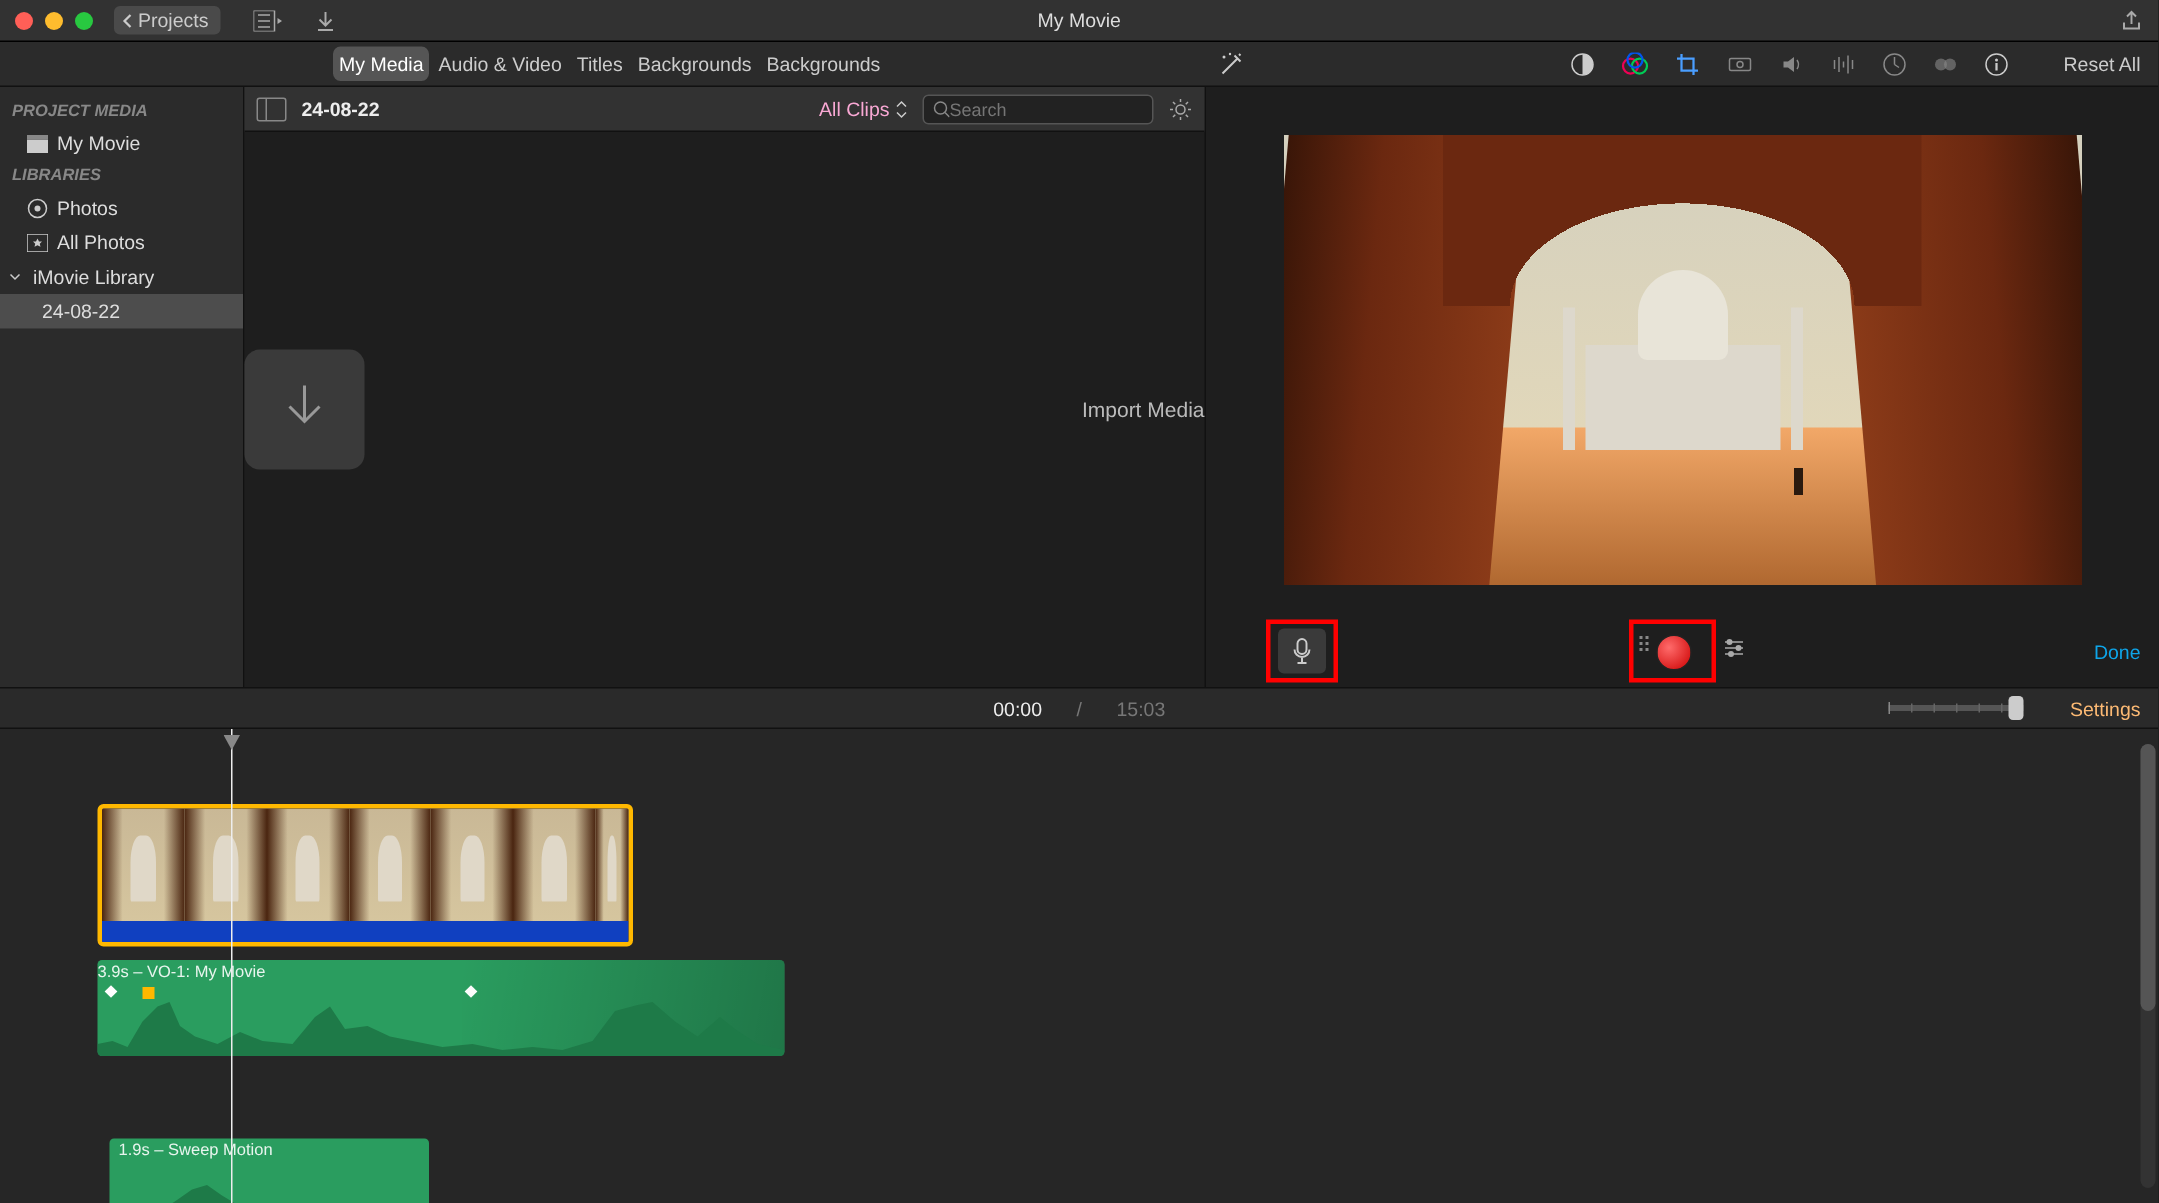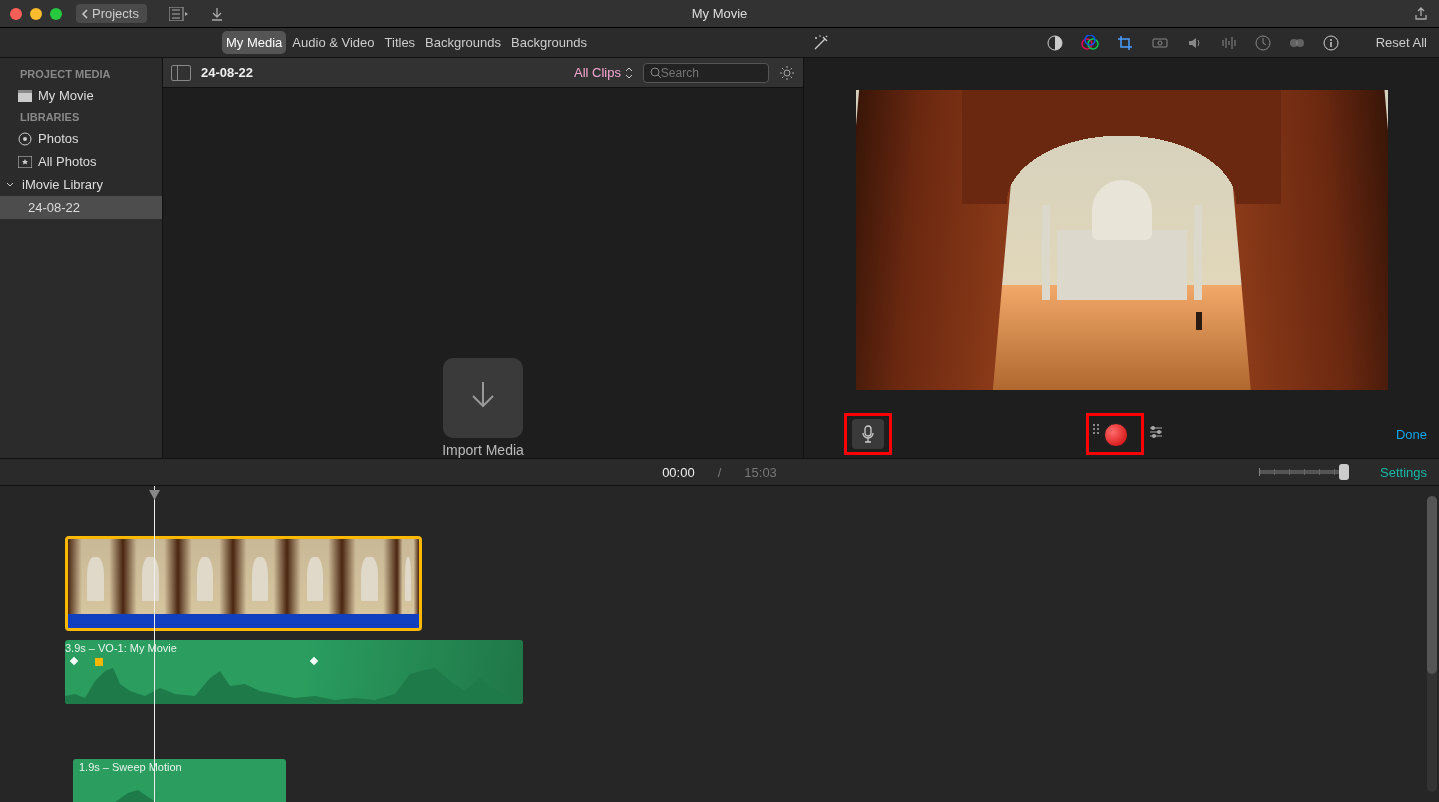--- a/index.html
+++ b/index.html
@@ -21,37 +21,37 @@
 .tab { padding: 4px 4px; border-radius: 5px; color: #ccc; cursor: pointer; }
 .tab.active { background: #555; color: #fff; }
 .enhance-wand { position: absolute; left: 812px; color: #ccc; cursor: pointer; }
 .viewer-tools { position: absolute; right: 100px; display: flex; gap: 18px; align-items: center; color: #888; }
 .viewer-tools span { cursor: pointer; display:flex; align-items:center; }
 .viewer-tools span.active { color: #4a9eff; }
 .reset-all { position: absolute; right: 12px; color: #ccc; cursor: pointer; }
 
 .upper { display: flex; height: 400px; }
 .sidebar { width: 163px; background: #2b2b2b; border-right: 1px solid #111; padding-top: 6px; }
-.sb-head { font-size: 11px; font-weight: 600; color: #888; padding: 4px 20px; }
+.sb-head { font-size: 11px; font-weight: 600; color: #888; padding: 4px 8px; font-style: italic; }
 .sb-item { padding: 4px 8px 4px 18px; display: flex; align-items: center; gap: 6px; color: #ddd; cursor: pointer; }
 .sb-item.sel { background: #4d4d4d; }
 .sb-item.indent { padding-left: 28px; }
 .sb-caret { display:inline-block; width:10px; }
 
 .browser { flex: 1; display: flex; flex-direction: column; border-right: 1px solid #111; }
 .browser-head { height: 30px; background: #323232; display: flex; align-items: center; padding: 0 8px; gap: 10px; border-bottom: 1px solid #111; }
 .bh-layout { width: 20px; height: 16px; border: 1px solid #888; border-radius: 2px; position: relative; }
 .bh-layout::after { content:''; position:absolute; left:5px; top:0; bottom:0; width:1px; background:#888; }
 .bh-title { font-weight: 600; color: #eee; }
 .bh-spacer { flex: 1; }
 .bh-filter { color: #f9a8d4; display: flex; align-items: center; gap: 4px; cursor:pointer; }
-.bh-search { display: flex; align-items: center; background: #222; border: 1px solid #555; border-radius: 4px; padding: 2px 6px; width: 126px; }
+.bh-search { display: flex; align-items: center; background: #222; border: 1px solid #555; border-radius: 4px; padding: 2px 6px; width: 154px; }
 .bh-search input { background: transparent; border: none; color: #ccc; outline: none; width: 100%; font-size:12px; }
 .bh-gear { color: #aaa; cursor:pointer; }
-.browser-body { flex: 1; display: flex; align-items: center; justify-content: flex-end; flex-direction: column; gap: 4px; }
+.browser-body { flex: 1; display: flex; align-items: center; justify-content: space-between; gap: 4px; }
 .import-box { width: 80px; height: 80px; background: #3a3a3a; border-radius: 10px; display: flex; align-items: center; justify-content: center; cursor:pointer; }
 .import-label { color: #bbb; font-size: 14px; }
 
 .viewer { width: 635px; display: flex; flex-direction: column; background: #1e1e1e; }
 .preview-wrap { flex: 1; display: flex; align-items: center; justify-content: center; padding: 12px 10px 0; }
 .preview-img { width: 532px; height: 300px; position: relative; overflow: hidden; }
 .sky { position:absolute; inset:0; background: linear-gradient(#d4d0be, #e8dbb8); }
 .ground { position:absolute; left:0; right:0; bottom:0; height:35%; background: linear-gradient(#f2a868, #b06830); }
 .arch { position:absolute; inset:0; }
 .arch-left, .arch-right { position:absolute; top:0; bottom:0; width:30%; background: linear-gradient(90deg,#3a1608,#6b2810 40%,#8a3a18); }
@@ -75,21 +75,21 @@
 .rec-grip span{width:2px;height:2px;background:#888;}
 .vo-settings { position:absolute; left:344px; top:15px; color:#aaa; cursor:pointer; }
 .done-btn { position: absolute; right: 12px; color: #0ea5e9; cursor: pointer; }
 
 .timebar { height: 28px; background: #2a2a2a; border-top: 1px solid #111; border-bottom: 1px solid #111; display: flex; align-items: center; position: relative; }
 .time-center { position: absolute; left: 50%; transform: translateX(-50%); display: flex; gap: 23px; }
 .tc-cur { color: #eee; }
 .tc-tot { color: #777; }
 .zoom-slider { position: absolute; right: 90px; width: 90px; height: 4px; background: #555; display: flex; align-items: center; }
 .zoom-thumb { position:absolute; right:0; width:10px; height:16px; background:#ccc; border-radius:3px; }
-.settings-btn { position: absolute; right: 12px; color: #14b8a6; cursor: pointer; }
+.settings-btn { position: absolute; right: 12px; color: #fdba74; cursor: pointer; }
 
 .timeline { height: 316px; background: #262626; position: relative; overflow: hidden; }
 .playhead { position: absolute; left: 154px; top: 0; bottom: 0; width: 1px; background: #eee; z-index: 5; }
 .playhead::before { content:''; position:absolute; top:4px; left:-5px; width:11px; height:10px; background:#888; clip-path: polygon(0 0, 100% 0, 50% 100%); }
 .video-clip { position: absolute; left: 65px; top: 50px; width: 357px; height: 95px; border: 3px solid #ffb800; border-radius: 4px; overflow: hidden; display:flex; }
 .vc-thumb { flex:1; position:relative; background: linear-gradient(#c9b896, #d8c8a0); }
 .vc-thumb::before { content:''; position:absolute; inset:0; background: linear-gradient(90deg, #4a2510 0%, transparent 25%, transparent 75%, #4a2510 100%); }
 .vc-thumb::after { content:''; position:absolute; left:35%; right:35%; bottom:30%; top:20%; background:#e0d8c8; border-radius:40% 40% 5% 5%; }
 .vc-audio { position:absolute; left:0; right:0; bottom:0; height:14px; background:#1040c0; }
 .vo-clip { position: absolute; left: 65px; top: 154px; width: 458px; height: 64px; background: #2a9d5f; border-radius: 3px; overflow: hidden; }

